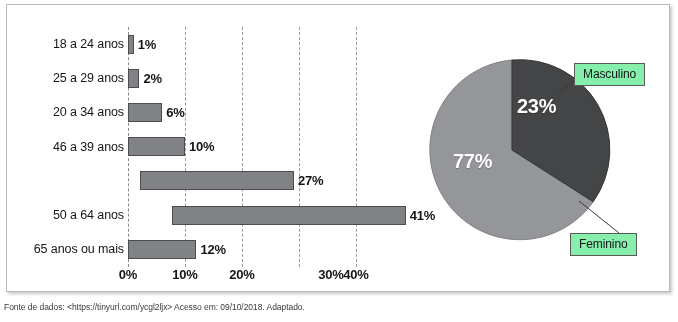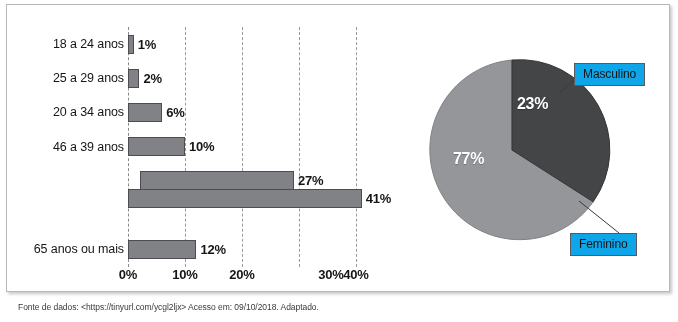--- a/index.html
+++ b/index.html
@@ -59,57 +59,58 @@
     font-size:13px;font-weight:bold;color:#161616;
     transform:translateX(-50%);
     white-space:nowrap;letter-spacing:-0.2px;
   }
   
   .piechart{position:absolute;left:400px;top:0;width:264px;height:288px;}
   .pie-svg{position:absolute;left:0;top:0;}
   .callout{
     position:absolute;
     border:1px solid #5a5a5a;
-    background:#0ea5e9;
+    background:#86efac;
     font-size:12px;color:#161616;
     padding:3px 8px 4px 8px;
     white-space:nowrap;
     letter-spacing:-0.1px;
   }
   .callout-masc{left:167px;top:58px;}
   .callout-fem{left:163px;top:228px;}
   .slice-label{
     position:absolute;
     color:#ffffff;font-weight:bold;
-    font-size:16px;
+    font-size:20px;
     letter-spacing:-0.3px;
     text-shadow:0 1px 1px rgba(0,0,0,0.25);
   }
   .lbl-masc{left:110px;top:90px;}
   .lbl-fem{left:46px;top:145px;}
   
   .footnote{
-    position:absolute;left:18px;top:302px;
+    position:absolute;left:4px;top:302px;
     font-size:8.5px;color:#3a3a3a;
     white-space:nowrap;
     letter-spacing:-0.05px;
   }
 </style>
 </head>
 <body>
 
 <div class="panel">
 
   <div class="barchart">
 
     <div class="catwrap">
       <div class="catlabel" style="top:0px;">18 a 24 anos</div>
       <div class="catlabel" style="top:34.2px;margin-left:36px;">25 a 29 anos</div>
       <div class="catlabel" style="top:68.4px;">20 a 34 anos</div>
       <div class="catlabel" style="top:102.6px;">46 a 39 anos</div>
+      <div class="catlabel" style="top:171px;">50 a 64 anos</div>
       <div class="catlabel" style="top:205.2px;">65 anos ou mais</div>
     </div>
 
     <div class="plot">
       <div class="axisline" style="left:0px;"></div>
       <div class="gridline" style="left:57px;"></div>
       <div class="gridline" style="left:114px;"></div>
       <div class="gridline" style="left:171px;"></div>
       <div class="gridline" style="left:228px;"></div>
 
@@ -127,21 +128,21 @@
           <div class="barval">6%</div>
         </div>
         <div class="row" style="top:102.6px;">
           <div class="bar" style="width:57px;"></div>
           <div class="barval">10%</div>
         </div>
         <div class="row" style="top:136.8px;margin-left:12px;">
           <div class="bar" style="width:153.9px;"></div>
           <div class="barval">27%</div>
         </div>
-        <div class="row" style="top:154px;">
+        <div class="row" style="top:171px;margin-left:44px;">
           <div class="bar" style="width:233.7px;"></div>
           <div class="barval">41%</div>
         </div>
         <div class="row" style="top:205.2px;">
           <div class="bar" style="width:68.4px;"></div>
           <div class="barval">12%</div>
         </div>
       </div>
     </div>
 

